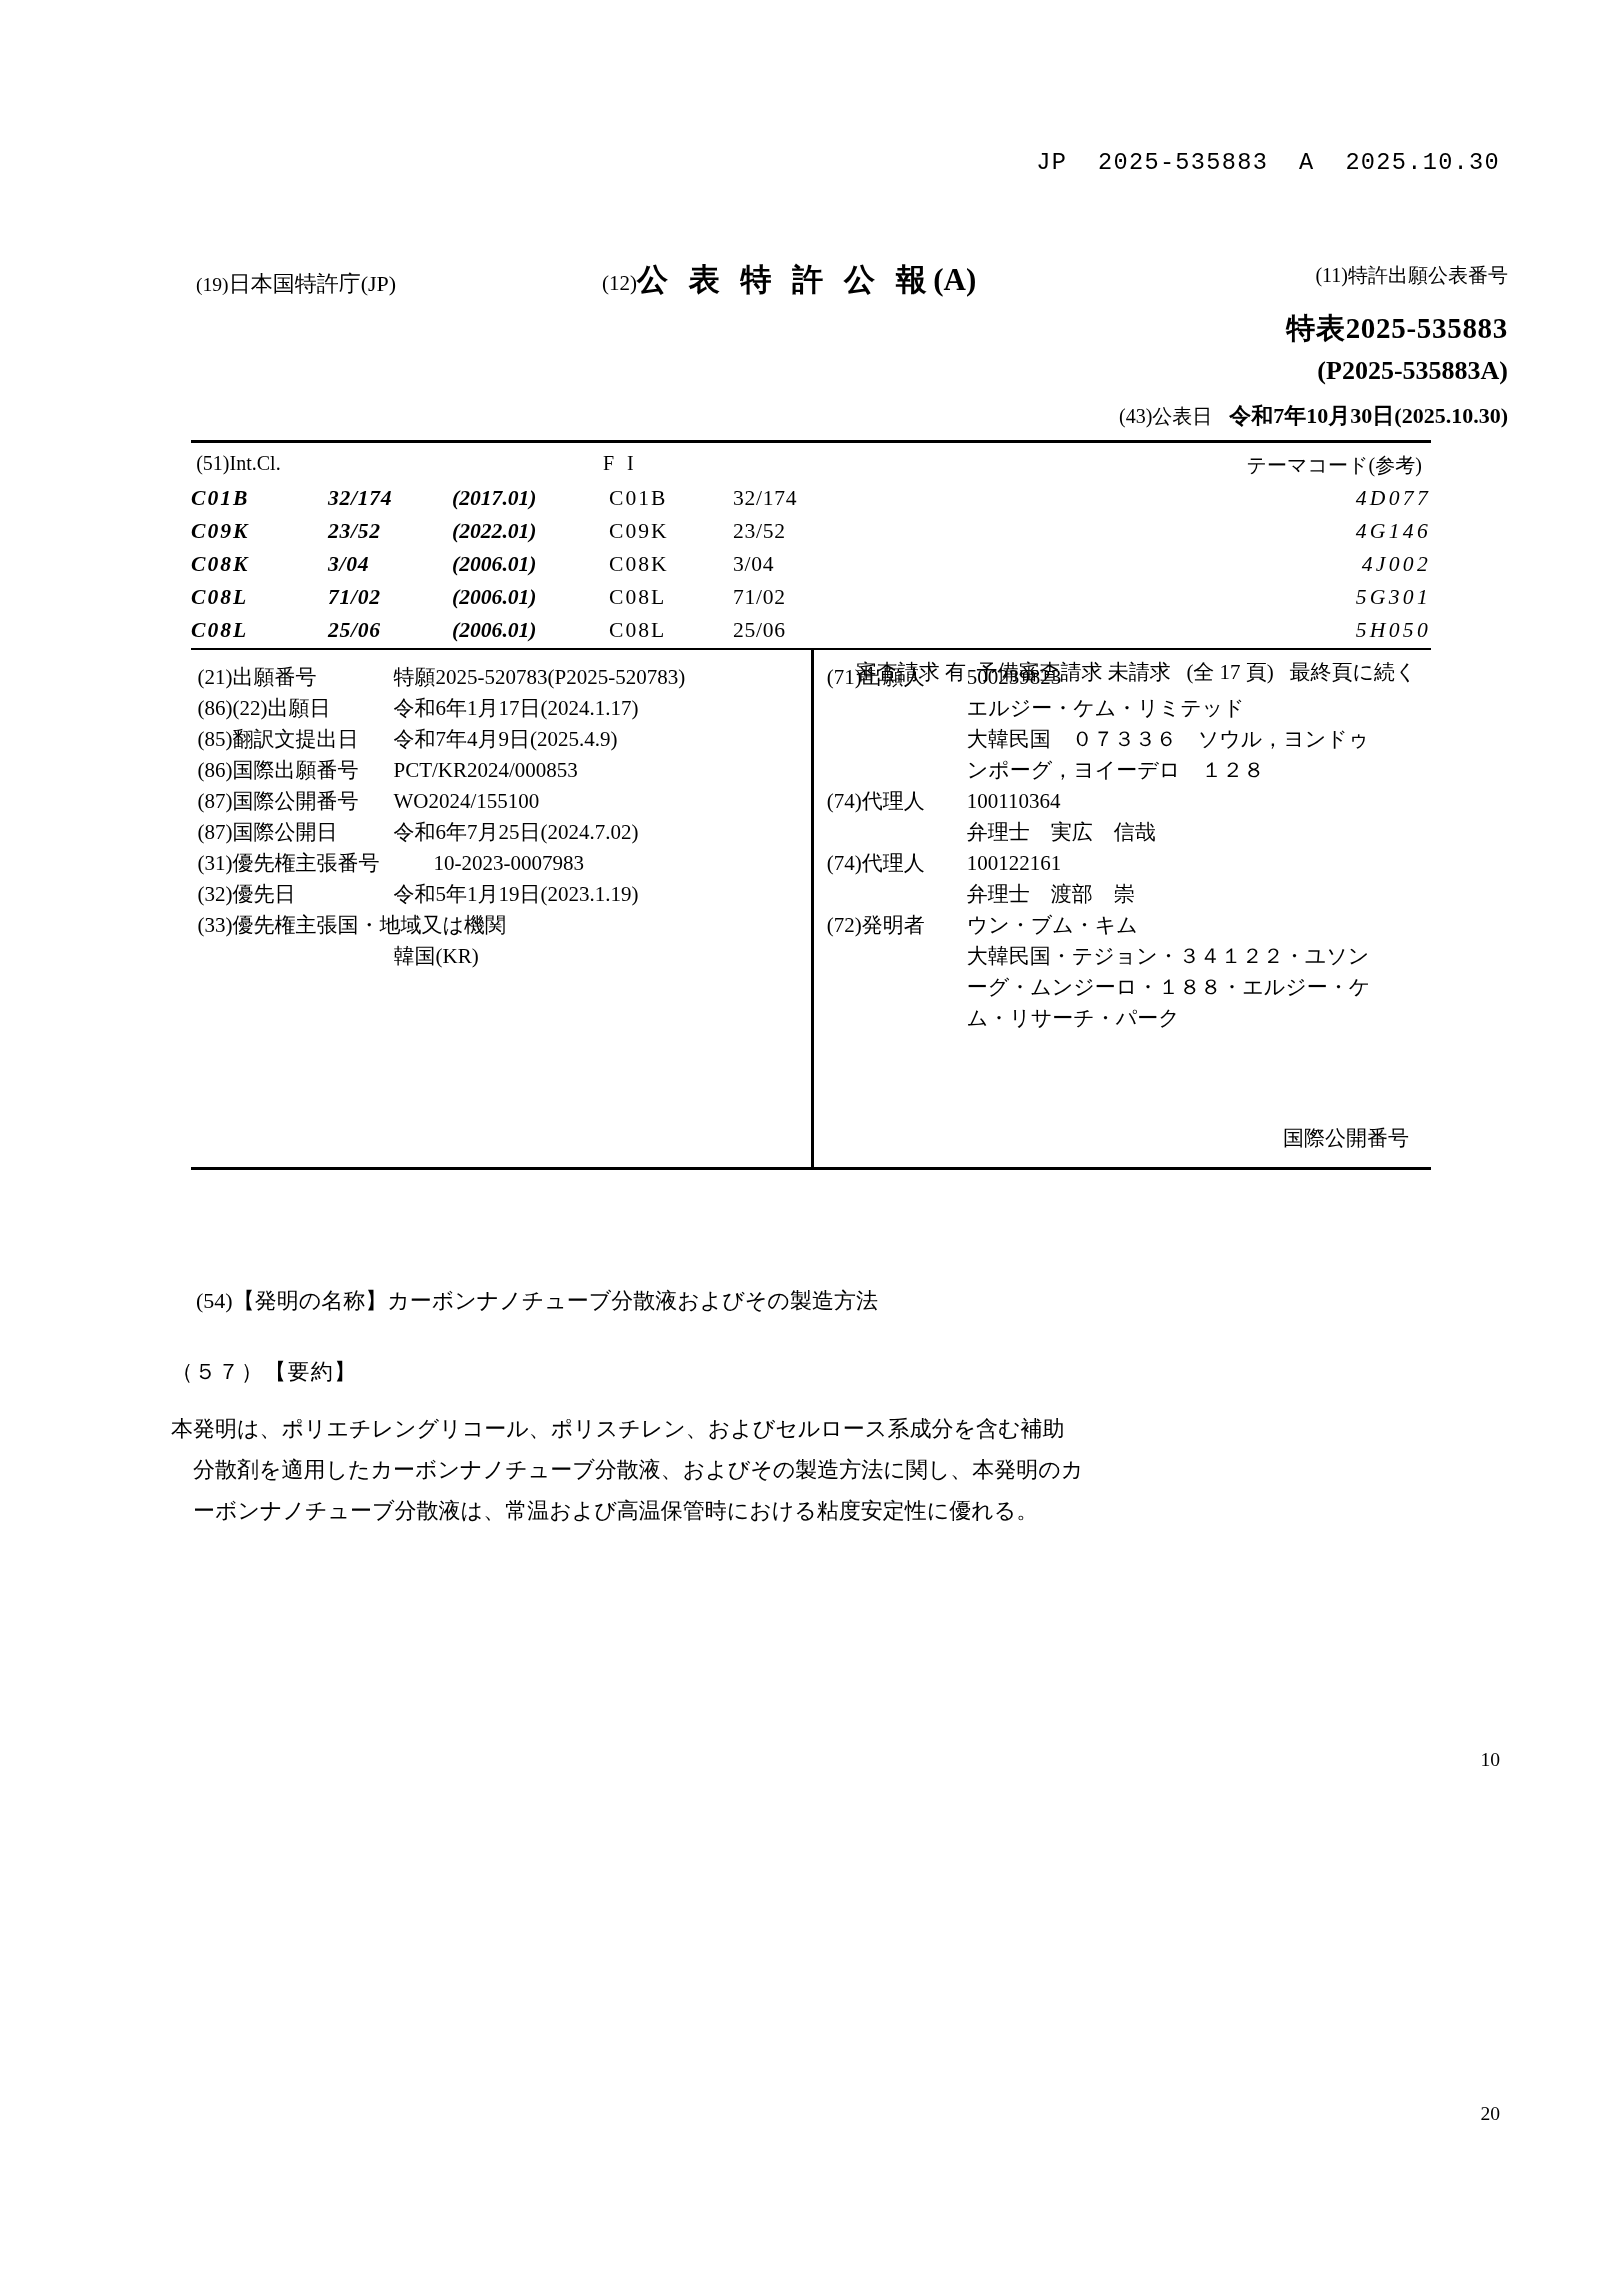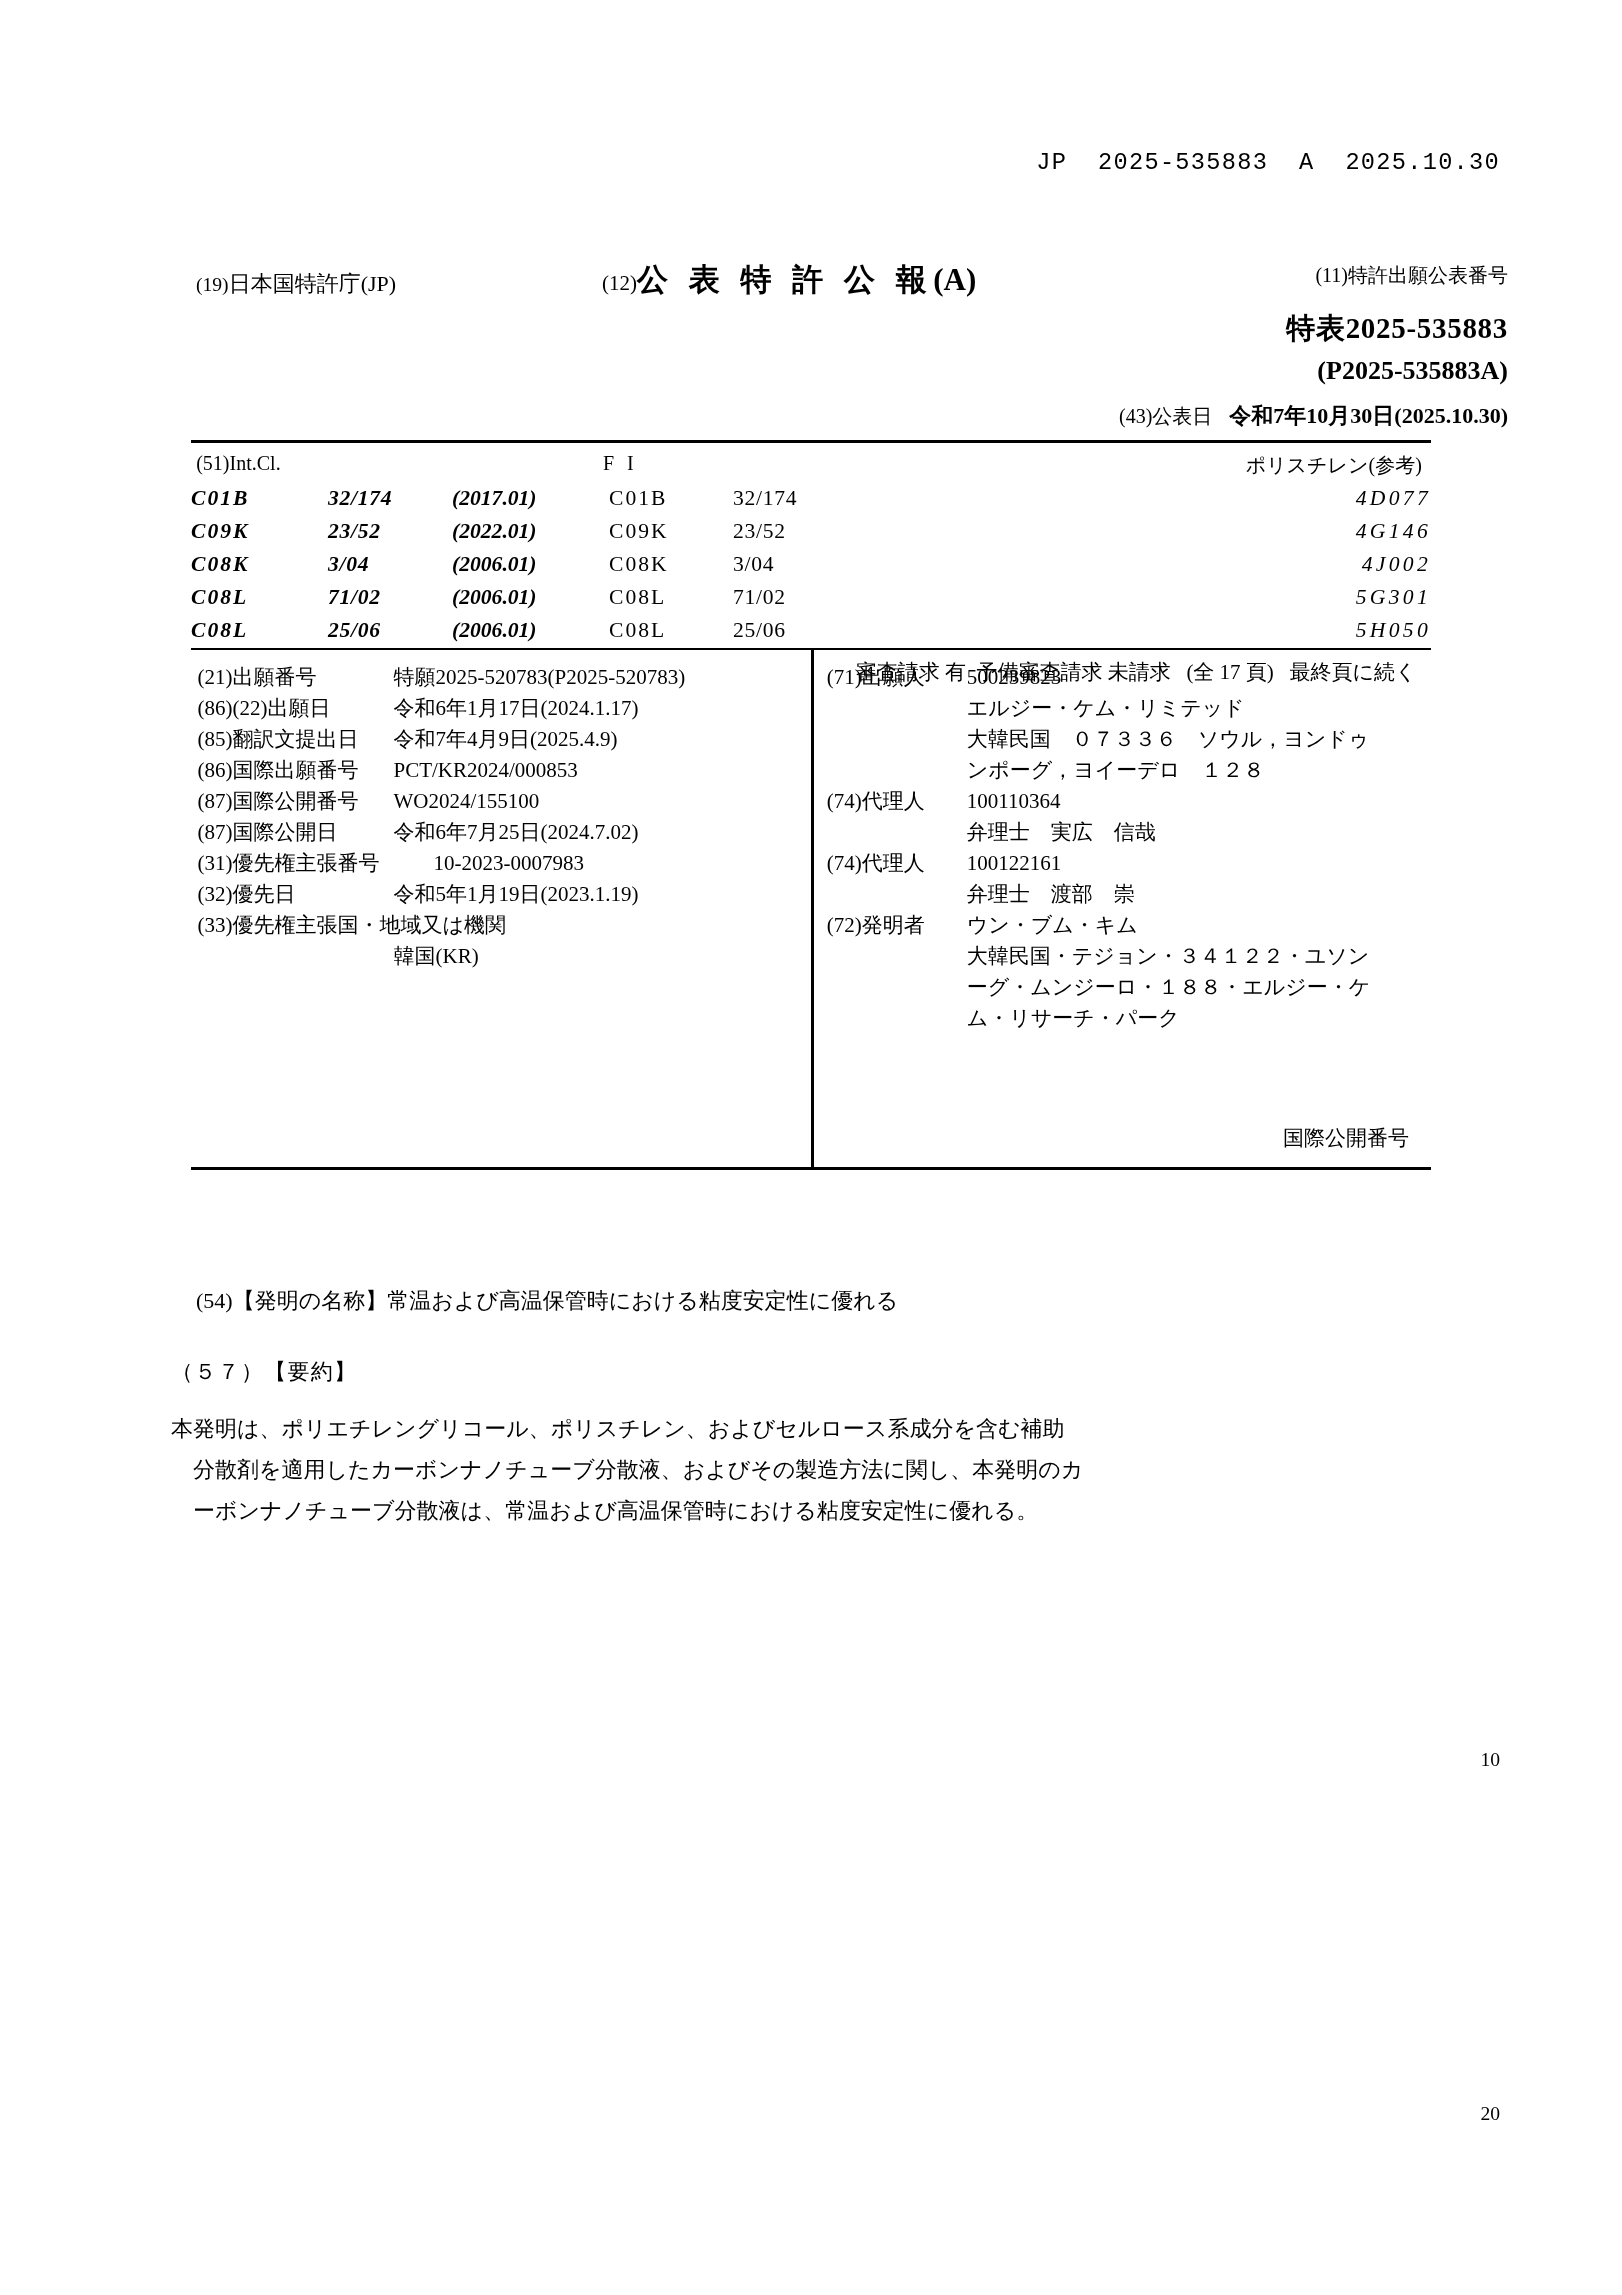--- a/index.html
+++ b/index.html
@@ -314,21 +314,21 @@
 </div>
 
 <div id="biblio-frame">
 
   <div class="rule-thick"></div>
 
   <div id="classification">
     <div id="cls-headers">
       <div id="cls-h-intcl"><span>(51)</span><span>Int.Cl.</span></div>
       <div id="cls-h-fi">F I</div>
-      <div id="cls-h-theme">ポリスチレン(参考)</div>
+      <div id="cls-h-theme">テーマコード(参考)</div>
     </div>
 
     <table id="cls-table">
       <tbody>
         <tr>
           <td class="ic-sym">C01B</td>
           <td class="ic-grp">32/174</td>
           <td class="ic-ver">(2017.01)</td>
           <td class="fi-sym">C01B</td>
           <td class="fi-grp">32/174</td>
@@ -444,21 +444,21 @@
       <div class="bib-cont rcont">ム・リサーチ・パーク</div>
 
       <div id="right-continue">国際公開番号</div>
     </div>
   </div>
 
   <div class="rule-thick"></div>
 </div>
 
 <div id="invention-title">
-  <span>(54)</span><span>【発明の名称】</span><span>常温および高温保管時における粘度安定性に優れる</span>
+  <span>(54)</span><span>【発明の名称】</span><span>カーボンナノチューブ分散液およびその製造方法</span>
 </div>
 
 <div id="abstract-head">
   <span>（５７）</span><span>【要約】</span>
 </div>
 <div id="abstract-body">
   <p class="l1">本発明は、ポリエチレングリコール、ポリスチレン、およびセルロース系成分を含む補助</p>
   <p class="l2">分散剤を適用したカーボンナノチューブ分散液、およびその製造方法に関し、本発明のカ</p>
   <p class="l3">ーボンナノチューブ分散液は、常温および高温保管時における粘度安定性に優れる。</p>
 </div>

